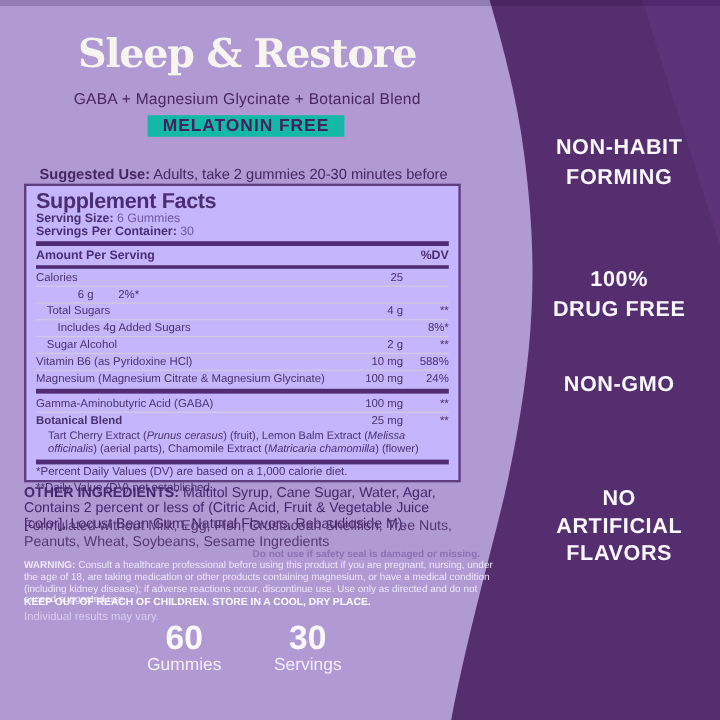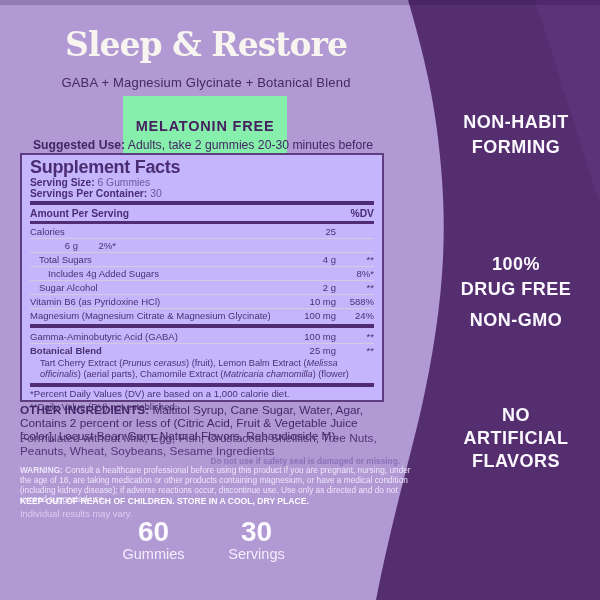--- a/index.html
+++ b/index.html
@@ -12,22 +12,22 @@
   .top-shade { position:absolute; top:0; left:0; width:600px; height:5px;
     background:rgba(30,5,55,0.20); z-index:5; }
 
   
   .title { position:absolute; top:25px; left:0; width:412px; text-align:center;
     font-family:"DejaVu Serif", serif; font-weight:bold; font-size:33px;
     letter-spacing:-1px; color:#f8f4f0; z-index:3; }
   .subtitle { position:absolute; top:75px; left:0; width:412px; text-align:center;
     font-size:13px; letter-spacing:0.2px; color:#48285f; z-index:3; }
   .badge-wrap { position:absolute; top:96px; left:0; width:410px; text-align:center; z-index:3; }
-  .badge { display:inline-block; background:#86efac; color:#45215f;
-    font-weight:bold; font-size:14.5px; letter-spacing:0.8px; padding:22px 13px;text-align:center; }
+  .badge { display:inline-block; background:#14b8a6; color:#45215f;
+    font-weight:bold; font-size:14.5px; letter-spacing:0.8px; padding:1px 13px;text-align:center; }
   .suggested { position:absolute; top:138px; left:8px; width:390px; text-align:center;
     font-size:12.2px; color:#432664; z-index:3; }
   .suggested b { font-weight:bold; }
 
   
   .panel { position:absolute; top:153px; left:20px; width:364px; height:249px;
     box-sizing:border-box; background:#c4b5fd; border:2px solid #5e3d80;
     padding:3px 8px; color:#4a3170; z-index:3; }
   .sf-title { font-size:18px; font-weight:bold; line-height:19px; letter-spacing:-0.3px; color:#4b2d72; }
   .sf-serving { font-size:10.3px; line-height:11px; color:#4b2d72; }
@@ -67,21 +67,21 @@
   .counts { position:absolute; top:517px; left:103px; display:flex; gap:2px; z-index:3; }
   .count { width:101px; text-align:center; }
   .count-value { font-size:28px; font-weight:bold; line-height:29px; color:#fdfaff; }
   .count-label { font-size:14.5px; line-height:16px; color:#f3edfc; }
 
   
   .claim { position:absolute; left:434px; width:164px; text-align:center;
     font-weight:bold; font-size:18px; line-height:25px; letter-spacing:0.5px;
     color:#fbf8ff; z-index:4; }
   .claim.c1 { top:110px; }
-  .claim.c2 { top:220px;margin-top:32px; }
+  .claim.c2 { top:220px; }
   .claim.c3 { top:308px; }
   .claim.c4 { top:404px; line-height:23px; }
 </style>
 </head>
 <body>
 
 <div class="stage">
 
   <svg class="bg-shape" viewBox="0 0 600 600" aria-hidden="true">
     <path d="M408,0 C419,38 431,82 437,130 C443,178 445,215 443,258 C441,303 433,357 421,410 C409,462 390,527 376,600 L600,600 L600,0 Z" fill="#552e70"></path>

